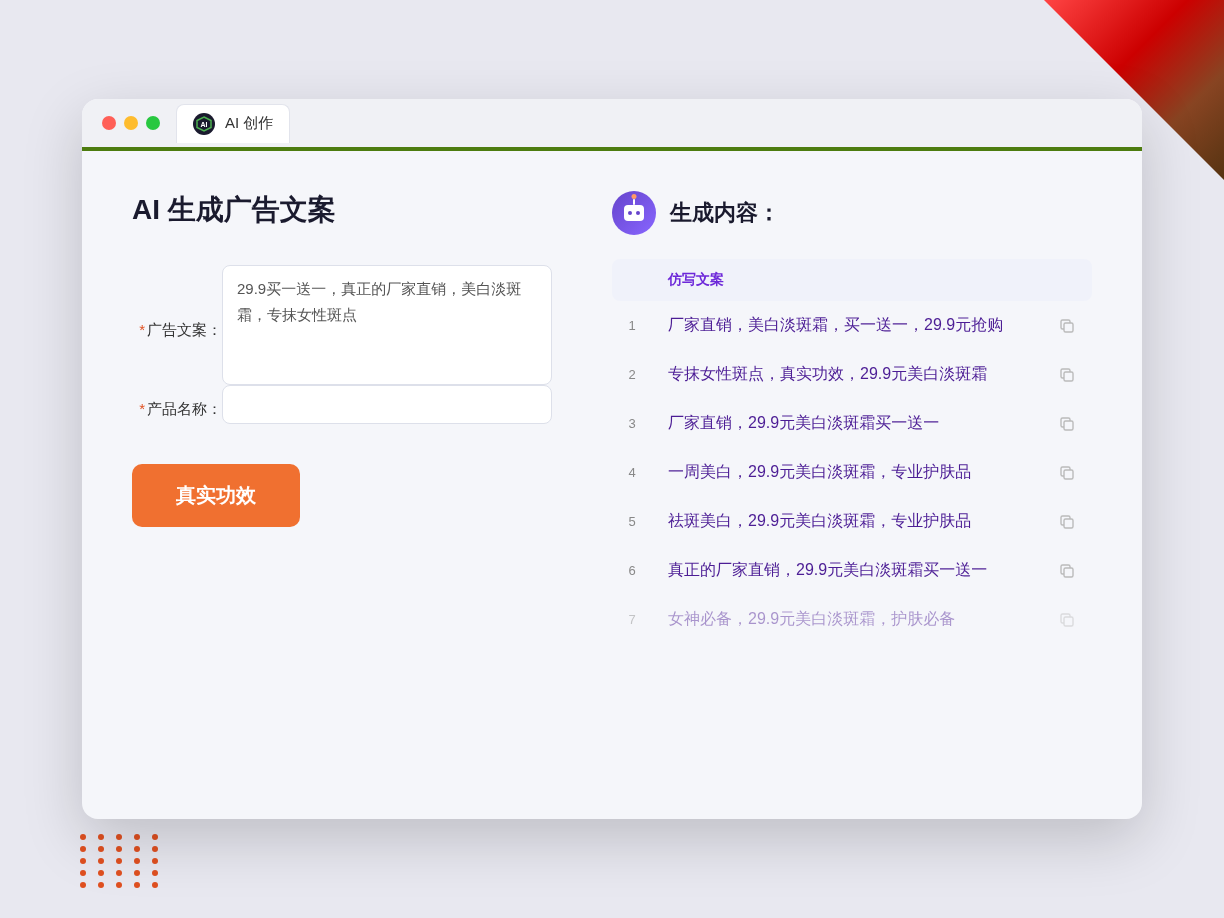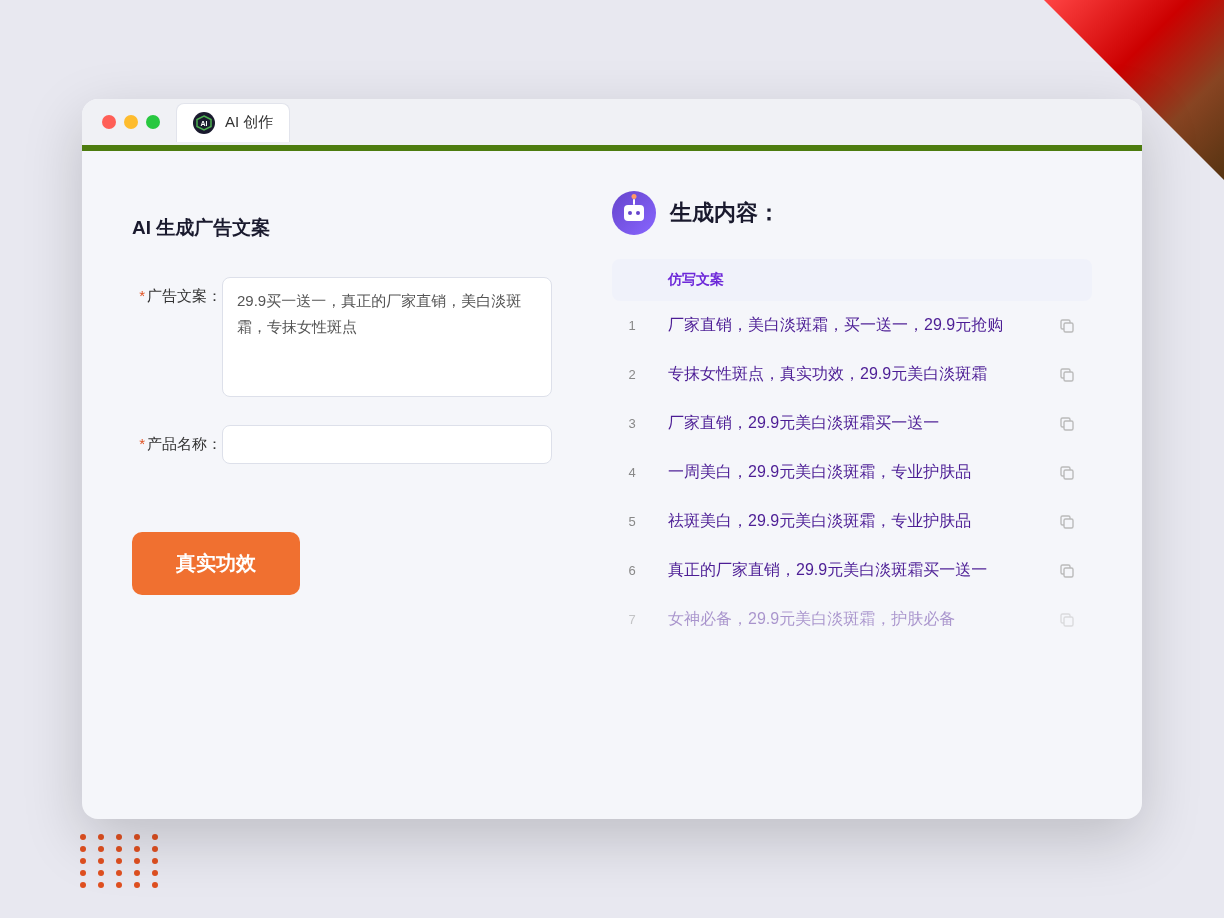--- a/index.html
+++ b/index.html
@@ -53,21 +53,21 @@
     }
 
     
     .title-bar {
       background: #f0f1f5;
       height: 52px;
       display: flex;
       align-items: center;
       padding: 0 20px;
       gap: 16px;
-      border-bottom: 6px solid #4d7c0f;
+      border-bottom: 4px solid #4d7c0f;
     }
     .traffic-lights {
       display: flex;
       gap: 8px;
       align-items: center;
     }
     .tl-btn {
       width: 14px; height: 14px;
       border-radius: 50%;
       display: block;
@@ -106,31 +106,29 @@
       padding: 40px 50px;
       gap: 60px;
       min-height: 660px;
     }
 
     
     .left-panel {
       flex: 0 0 420px;
     }
     .page-title {
-      font-size: 19px;
+      font-size: 28px;
       font-weight: 700;
       color: #1a1a2e;
       margin-bottom: 36px;
-      margin-top: 24px;
     }
 
     .form-group {
       display: flex;
-      align-items: flex-start;
-      margin-bottom: 28px;
+      align-items: center;
       gap: 0;
     }
     .form-label {
       font-size: 15px;
       color: #333;
       white-space: nowrap;
       padding-top: 10px;
       min-width: 90px;
       text-align: right;
     }

